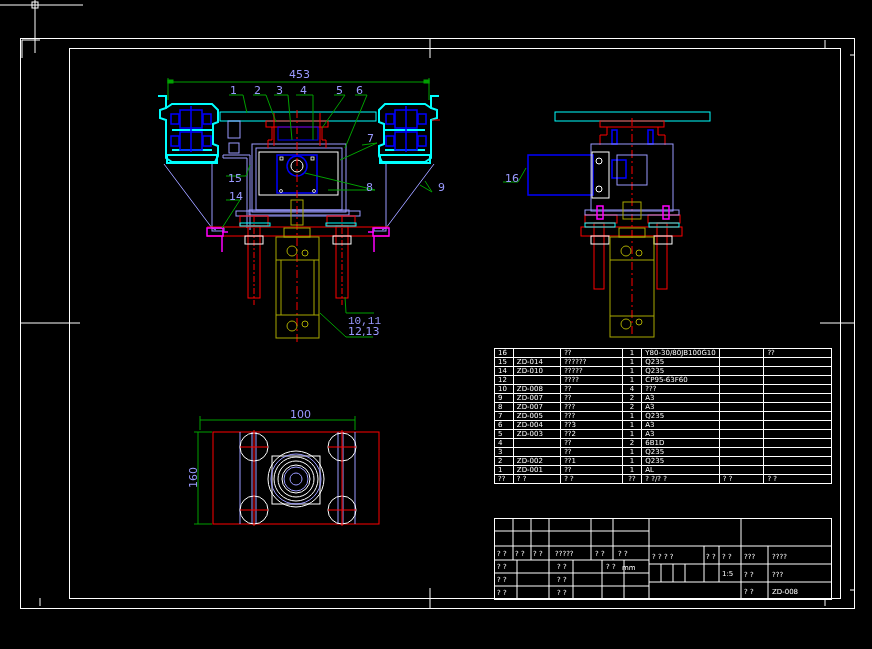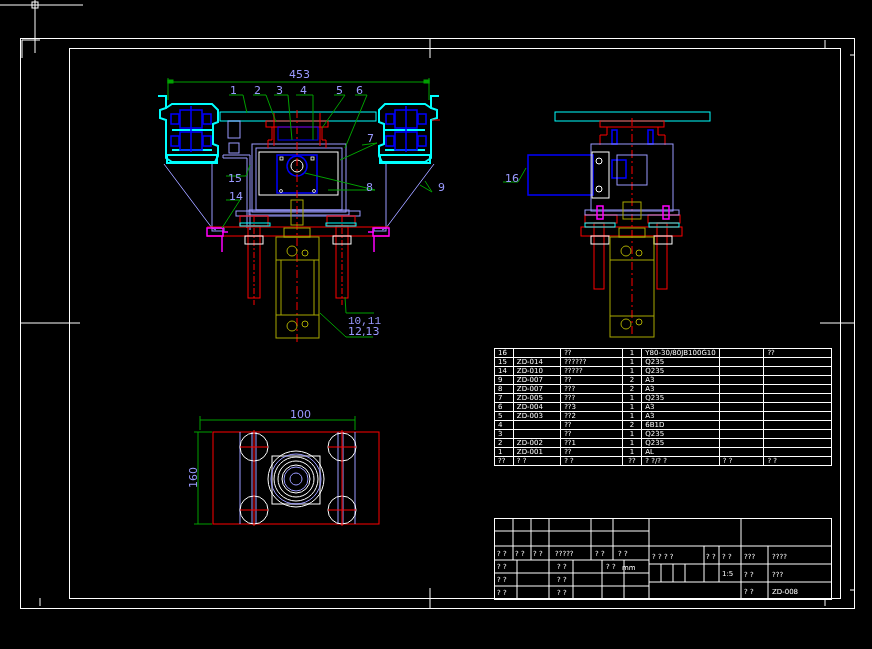--- a/index.html
+++ b/index.html
@@ -327,20 +327,38 @@
         <td>Q235</td>
         <td></td>
         <td></td>
       </tr>
       <tr>
         <td>14</td>
         <td>ZD-010</td>
         <td>?????</td>
         <td style="text-align: center;">1</td>
         <td>Q235</td>
+        <td></td>
+        <td></td>
+      </tr>
+      <tr>
+        <td>12</td>
+        <td></td>
+        <td>????</td>
+        <td style="text-align: center;">1</td>
+        <td>CP95-63F60</td>
+        <td></td>
+        <td></td>
+      </tr>
+      <tr>
+        <td>10</td>
+        <td>ZD-008</td>
+        <td>??</td>
+        <td style="text-align: center;">4</td>
+        <td>???</td>
         <td></td>
         <td></td>
       </tr>
       <tr>
         <td>9</td>
         <td>ZD-007</td>
         <td>??</td>
         <td style="text-align: center;">2</td>
         <td>A3</td>
         <td></td>

